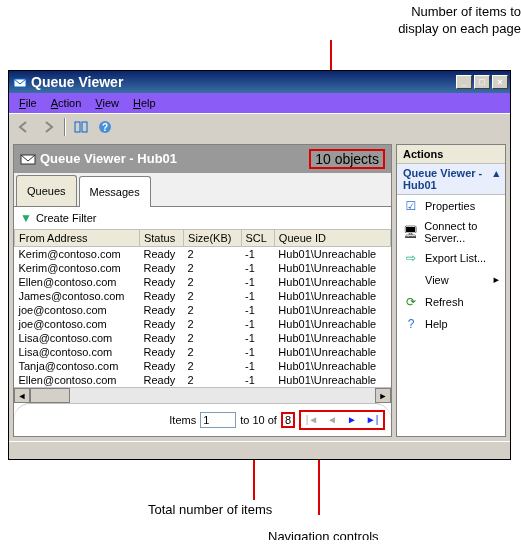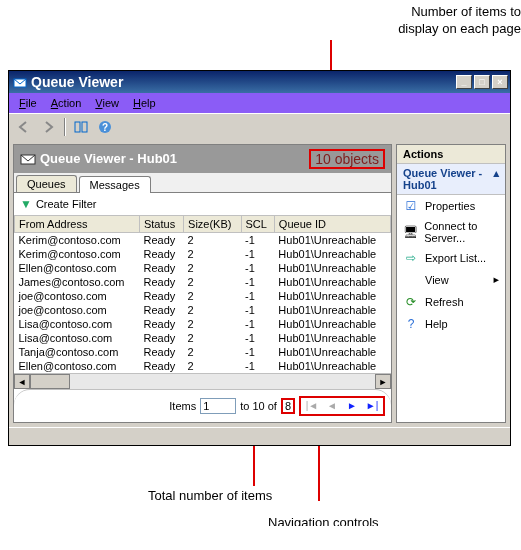--- a/index.html
+++ b/index.html
@@ -43,26 +43,26 @@
   .left-pane { flex: 1; border: 1px solid #808080; background: #fff; display:flex; flex-direction:column; }
   .right-pane { width: 110px; border: 1px solid #808080; background: #fff; }
 
   .pane-header {
     background: #999; color: #fff; font-weight: bold;
     padding: 4px 6px; display: flex; align-items: center; justify-content: space-between;
     font-size: 13px;
   }
   .pane-header .hicon { width:16px;height:16px;margin-right:4px; display:inline-flex;align-items:center;justify-content:center;}
   .objects-badge {
-    border: 2px solid #d00; padding: 0 4px; color: #7f1d1d; font-weight: normal;
+    border: 2px solid #d00; padding: 0 4px; color: #000000; font-weight: normal;
     font-size: 14px;
   }
 
   .tabs { display:flex; border-bottom:1px solid #808080; padding: 2px 2px 0; background:#f0f0f0;}
-  .tab { padding: 2px 10px; border:1px solid #808080; border-bottom:none; background:#ece9d8; margin-right:2px; border-radius:3px 3px 0 0; font-size:11px;}
+  .tab { padding: 9px 10px; border:1px solid #808080; border-bottom:none; background:#ece9d8; margin-right:2px; border-radius:3px 3px 0 0; font-size:11px;}
   .tab.active { background:#fff; position:relative; top:1px; }
 
   .filter-row { padding: 4px 6px; display:flex; align-items:center; gap:4px; color:#000;}
   .filter-row .ficon{ color:#2a6; font-size:12px;}
 
   .grid { flex:1; overflow:hidden; }
   .grid table { width:100%; border-collapse: collapse; font-size:11px;padding-left:20px; }
   .grid th { background:#ece9d8; border:1px solid #c0c0c0; padding:2px 4px; text-align:left; font-weight:normal;}
   .grid td { padding:1px 4px; white-space:nowrap; }
   .grid-scroll-h { height:16px; background:#e8e8e8; border-top:1px solid #c0c0c0; position:relative;}

